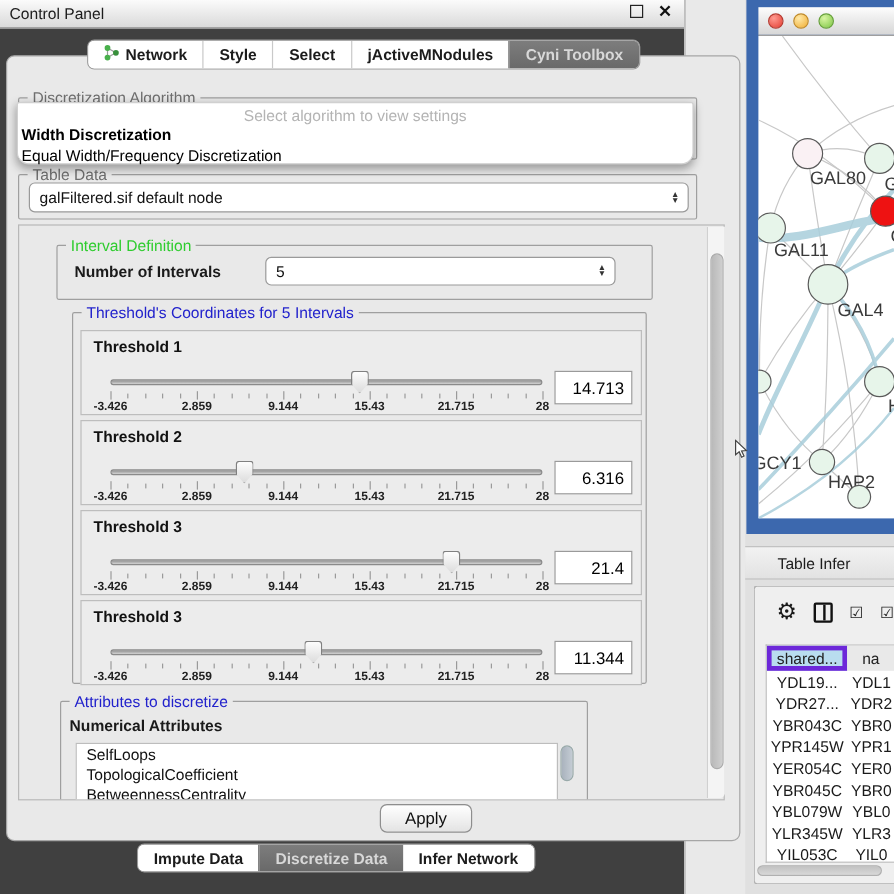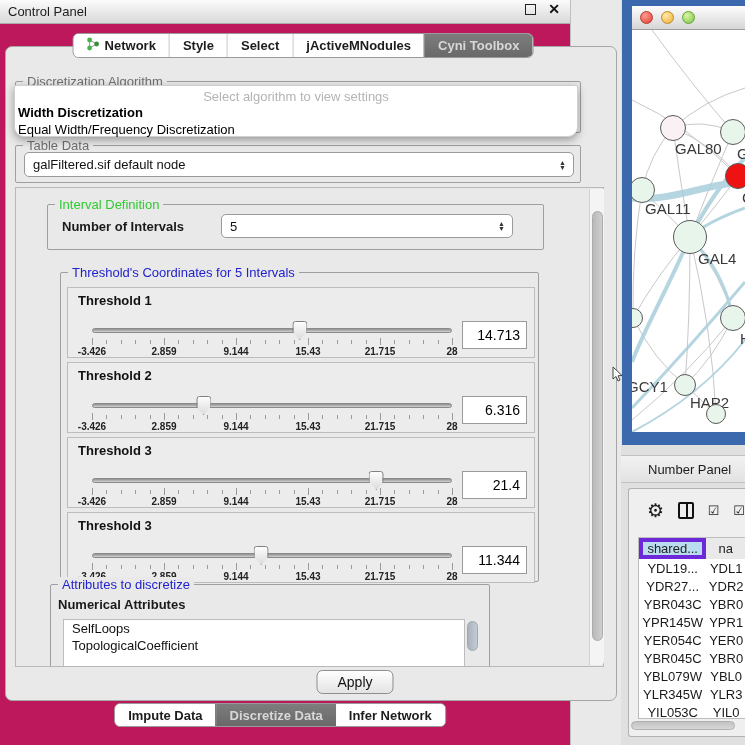--- a/index.html
+++ b/index.html
@@ -1,20 +1,20 @@
 <!DOCTYPE html>
 <html><head>
 <meta charset="utf-8">
 <style>
   * { margin:0; padding:0; box-sizing:border-box; }
   html,body { width:745px; height:745px; overflow:hidden; }
   body { font-family:"Liberation Sans", sans-serif; background:#e9e9e9; position:relative; font-size:13px; color:#1a1a1a; }
 
   
-  #control-panel { position:absolute; left:0; top:0; width:571px; height:745px; background:#be185d; border-right:1px solid #bfbfbf; }
+  #control-panel { position:absolute; left:0; top:0; width:571px; height:745px; background:#404040; border-right:1px solid #bfbfbf; }
   #cp-titlebar { position:absolute; left:0; top:0; width:100%; height:24px;
     background:linear-gradient(#fbfbfb,#d9d9d9); border-bottom:1px solid #ababab;
     display:flex; align-items:center; padding:0 8px; }
   #cp-title { font-size:13px; color:#1c1c1c; }
   #cp-win-buttons { position:absolute; right:10px; top:4px; display:flex; gap:12px; align-items:center; }
   .float-glyph { width:11px; height:11px; border:1.5px solid #222; background:transparent; }
   .close-glyph { font-size:14px; font-weight:bold; color:#111; line-height:11px; }
 
   
   #top-tabs { position:absolute; top:33px; left:303px; transform:translateX(-50%);
@@ -185,21 +185,21 @@
 
       <div class="group" style="left:31px; top:16px; width:497px; height:46px;">
         <span class="group-title t-green">Interval Definition</span>
         <span id="num-intervals-label" style="left:14px; top:14px;">Number of Intervals</span>
         <div class="combo" style="left:173px; top:9px; width:292px; height:24px;">
           <span>5</span>
           <span class="spin">▲<br>▼</span>
         </div>
       </div>
 
-      <div class="group" id="th-group" style="left:44px; top:84px; width:479px; height:310px;">
+      <div class="group" id="th-group" style="left:44px; top:72px; width:479px; height:310px;">
         <span class="group-title t-blue">Threshold's Coordinates for 5 Intervals</span>
       <div class="th-box" style="top: 14px;">
             <div class="th-label">Threshold 1</div>
             <div class="th-ruler">
               <div class="th-track"></div>
               <div class="th-thumb" style="left: 57.7%;"></div>
               <div class="th-ticks">
                 <div class="tick major" style="left: 0%;"></div>
                 <div class="tick" style="left: 4%;"></div>
                 <div class="tick" style="left: 8%;"></div>
@@ -371,20 +371,21 @@
             <div class="th-value">11.344</div>
           </div>
         </div>
 
       <div class="group" style="left:34px; top:396px; width:440px; height:120px;">
         <span class="group-title t-blue">Attributes to discretize</span>
         <span id="attr-list-title" style="left:7px; top:12px;">Numerical Attributes</span>
         <div id="attr-list" style="left:12px; top:34px; width:402px; height:86px;">
             <div class="attr-item">SelfLoops</div>
             <div class="attr-item">TopologicalCoefficient</div>
+            <div class="attr-item">BetweennessCentrality</div>
           </div>
         <div id="attr-scrollbar" style="left:416px; top:36px; height:30px;"></div>
       </div>
     </div>
 
     <div id="sp-scrollbar">
       <div id="sp-thumb"></div>
     </div>
   </div>
 
@@ -462,21 +463,21 @@
           <div class="net-node" style="left: 101px; top: 288px; width: 26px; height: 26px; background: rgb(231, 245, 234);"></div>
           <div class="net-label" style="left: 108px; top: 300px;">H</div>
           <div class="net-node" style="left: 53px; top: 355px; width: 22px; height: 22px; background: rgb(231, 245, 234);"></div>
           <div class="net-label" style="left: 58px; top: 364px;">HAP2</div>
           <div class="net-node" style="left: 84px; top: 384px; width: 20px; height: 20px; background: rgb(231, 245, 234);"></div>
         </div>
     </div>
   </div>
 
   <div id="tp-titlebar">
-    <span>Number Panel</span>
+    <span>Table Infer</span>
   </div>
 
   <div id="tp-box">
     <div id="tp-toolbar">
       <span id="gear-icon">⚙</span>
       <span id="colsplit-icon"></span>
       <span class="chk-icon">☑</span>
       <span class="chk-icon">☑</span>
     </div>
     <div id="tp-table">

